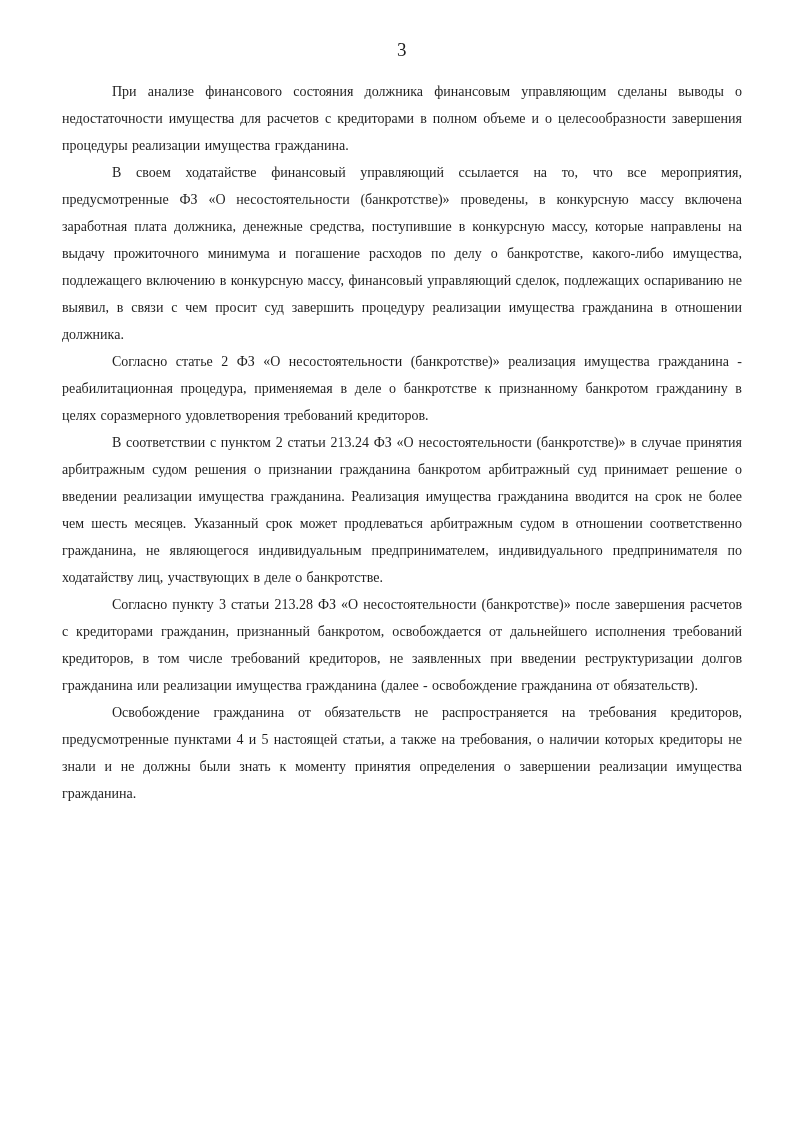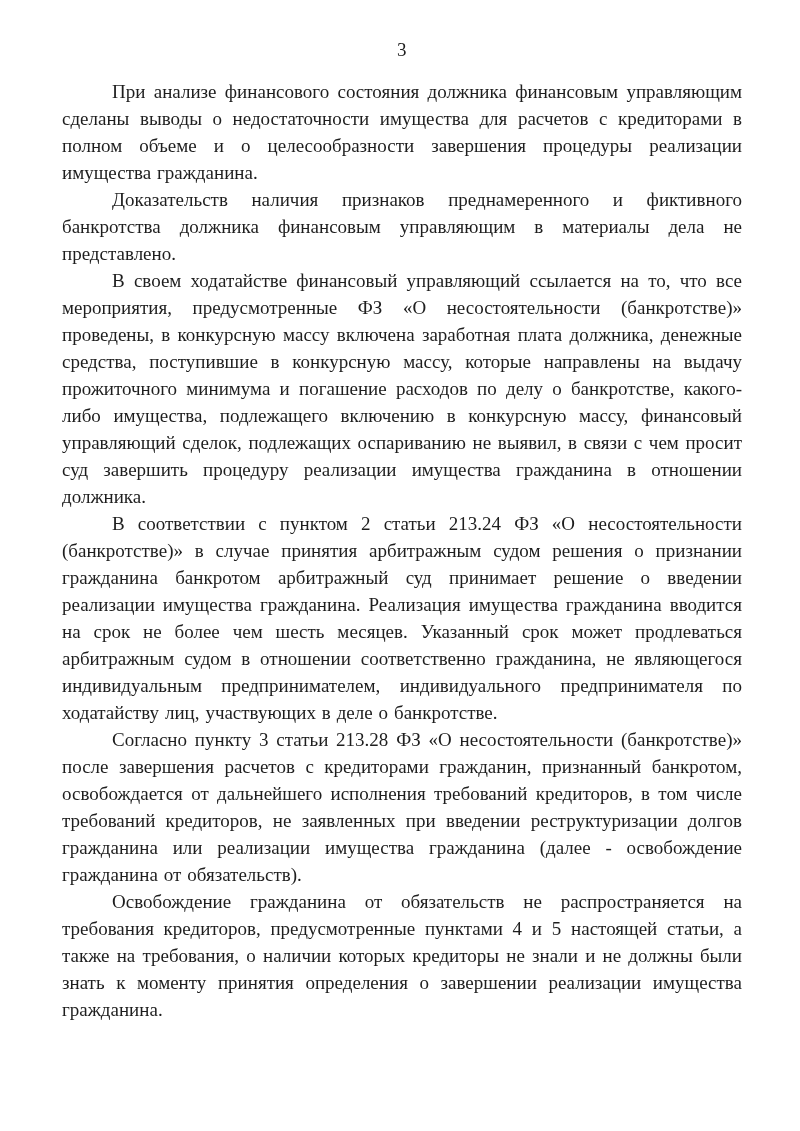--- a/index.html
+++ b/index.html
@@ -24,33 +24,33 @@
     }
     .page-number {
       text-align: center;
       font-size: 19px;
       line-height: 24px;
       margin: 0 0 16px 0;
       letter-spacing: 0.5px;
     }
     .content p {
       margin: 0;
-      font-size: 19px;
+      font-size: 14px;
       line-height: 27px;
       text-align: justify;
       text-indent: 50px;
       word-spacing: 0.06em;
     }
   </style>
 </head>
 <body>
 
 <div class="page">
   <div class="page-number">3</div>
   <div class="content">
     <p>При анализе финансового состояния должника финансовым управляющим сделаны выводы о недостаточности имущества для расчетов с кредиторами в полном объеме и о целесообразности завершения процедуры реализации имущества гражданина.</p>
-    <p>Доказательств наличия признаков преднамеренного и фиктивного банкротства должника финансовым управляющим в материалы дела не представлено.</p>
     <p>В своем ходатайстве финансовый управляющий ссылается на то, что все мероприятия, предусмотренные ФЗ «О несостоятельности (банкротстве)» проведены, в конкурсную массу включена заработная плата должника, денежные средства, поступившие в конкурсную массу, которые направлены на выдачу прожиточного минимума и погашение расходов по делу о банкротстве, какого-либо имущества, подлежащего включению в конкурсную массу, финансовый управляющий сделок, подлежащих оспариванию не выявил, в связи с чем просит суд завершить процедуру реализации имущества гражданина в отношении должника.</p>
+    <p>Согласно статье 2 ФЗ «О несостоятельности (банкротстве)» реализация имущества гражданина - реабилитационная процедура, применяемая в деле о банкротстве к признанному банкротом гражданину в целях соразмерного удовлетворения требований кредиторов.</p>
     <p>В соответствии с пунктом 2 статьи 213.24 ФЗ «О несостоятельности (банкротстве)» в случае принятия арбитражным судом решения о признании гражданина банкротом арбитражный суд принимает решение о введении реализации имущества гражданина. Реализация имущества гражданина вводится на срок не более чем шесть месяцев. Указанный срок может продлеваться арбитражным судом в отношении соответственно гражданина, не являющегося индивидуальным предпринимателем, индивидуального предпринимателя по ходатайству лиц, участвующих в деле о банкротстве.</p>
     <p>Согласно пункту 3 статьи 213.28 ФЗ «О несостоятельности (банкротстве)» после завершения расчетов с кредиторами гражданин, признанный банкротом, освобождается от дальнейшего исполнения требований кредиторов, в том числе требований кредиторов, не заявленных при введении реструктуризации долгов гражданина или реализации имущества гражданина (далее - освобождение гражданина от обязательств).</p>
     <p>Освобождение гражданина от обязательств не распространяется на требования кредиторов, предусмотренные пунктами 4 и 5 настоящей статьи, а также на требования, о наличии которых кредиторы не знали и не должны были знать к моменту принятия определения о завершении реализации имущества гражданина.</p>
   </div>
 </div>
 
 </body></html>

